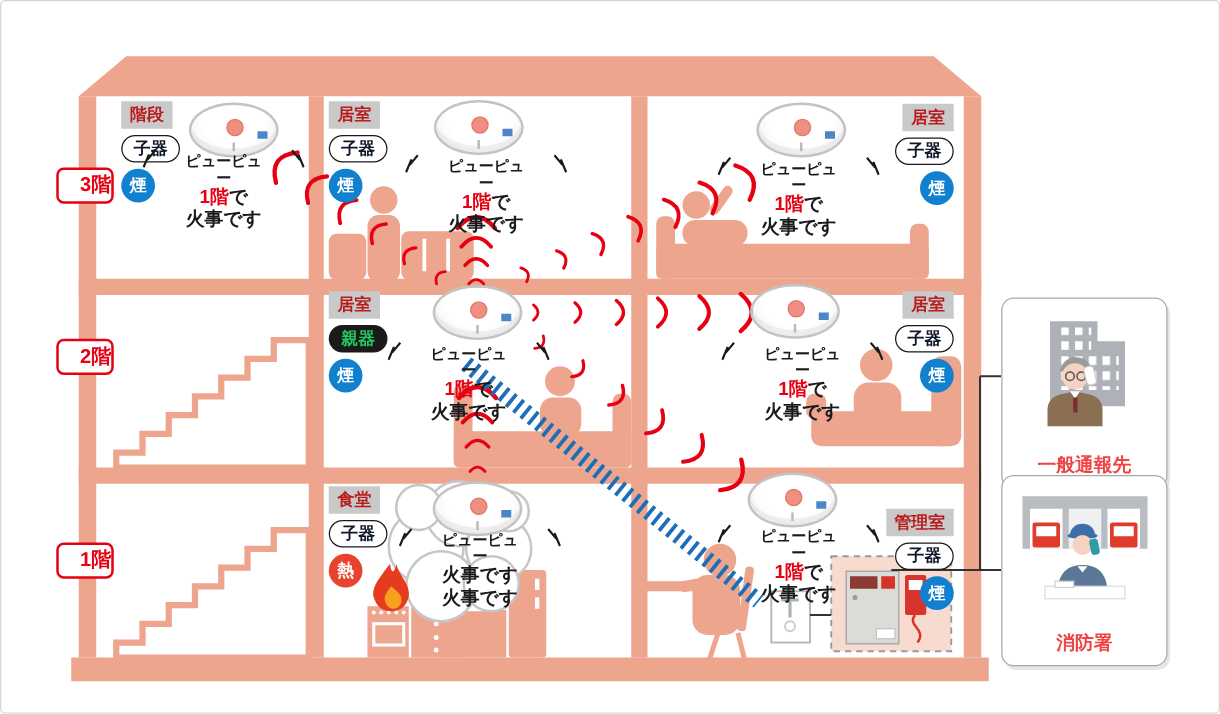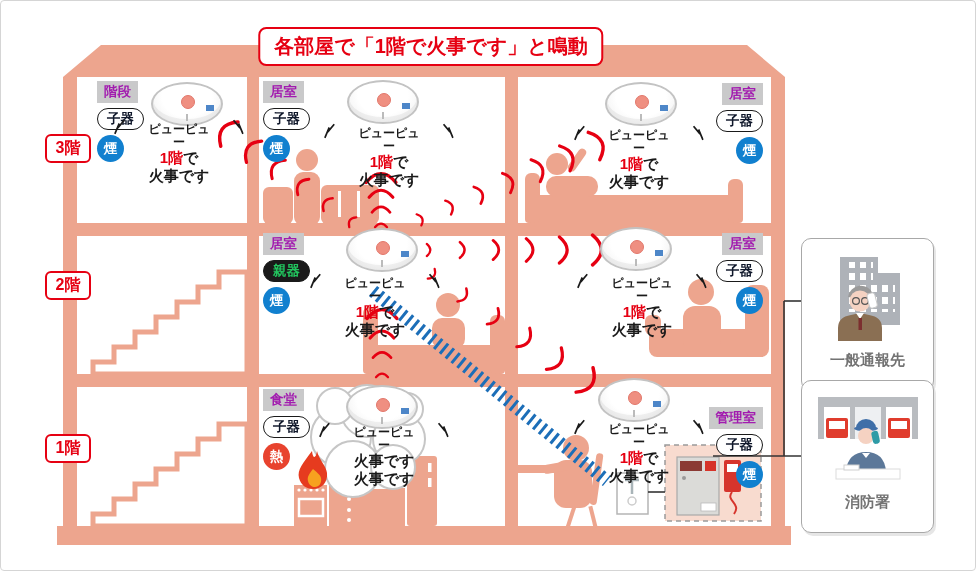--- a/index.html
+++ b/index.html
@@ -6,25 +6,25 @@
   #canvas{position:relative;width:974px;height:569px;background:#fff;border:1px solid #d5d5d5;
     border-radius:4px;overflow:hidden;font-family:"Liberation Sans","DejaVu Sans",sans-serif;}
   #scene{position:absolute;left:0;top:0;width:976px;height:571px;}
   
   .title-banner{position:absolute;left:430px;top:26px;transform:translateX(-50%);
     background:#fff;border:2.5px solid #e60012;border-radius:8px;color:#e60012;
     font-size:20px;font-weight:bold;padding:4px 14px;white-space:nowrap;z-index:30;}
   
   .floor-tag{position:absolute;left:44px;width:46px;box-sizing:border-box;background:#fff;
     border:2px solid #e60012;border-radius:6px;color:#e60012;font-size:16px;font-weight:bold;
-    text-align:center;padding:2px 0;z-index:20;}
+    text-align:right;padding:2px 0;z-index:20;}
   
   .stack{position:absolute;display:flex;flex-direction:column;align-items:flex-start;gap:5px;z-index:20;}
   .stack.right{align-items:flex-end;}
-  .room-label{background:#c9c9ca;color:#a21caf;font-size:13.5px;font-weight:bold;padding:2px 7px;}
+  .room-label{background:#c9c9ca;color:#b91c1c;font-size:13.5px;font-weight:bold;padding:2px 7px;}
   .pill{background:#fff;border:1.7px solid #1a1a1a;border-radius:13px;color:#0f172a;
     font-size:13.5px;font-weight:bold;padding:1px 9px;}
   .pill.parent{background:#1a1a1a;color:#22c55e;border-color:#1a1a1a;}
   .dot{width:27px;height:27px;border-radius:50%;background:#1180cf;color:#fff;font-size:13.5px;
     font-weight:bold;text-align:center;line-height:27px;}
   .dot.heat{background:#e8432e;}
   
   .detector{position:absolute;width:72px;height:44px;z-index:15;}
   .det-rim{position:absolute;inset:0;border-radius:50%;border:2px solid #c3c3c3;
     background:radial-gradient(ellipse at 50% 32%,#ffffff 52%,#ececec 100%);
@@ -38,21 +38,21 @@
   .alarm .l1{display:flex;justify-content:center;align-items:flex-start;gap:21px;
     font-size:12px;font-weight:bold;line-height:1.1;}
   .alarm .l2{font-size:15px;font-weight:bold;line-height:1.2;}
   .red{color:#e60012;}
   .zig{margin-top:-5px;}
   .zig.flip{transform:scaleX(-1);}
   
   .card{position:absolute;left:800px;width:133px;height:153px;background:#fff;
     border:1.5px solid #a8a8a8;border-radius:10px;box-shadow:2px 3px 0 #e6e6e6;z-index:20;
     display:flex;flex-direction:column;align-items:center;justify-content:flex-start;padding-top:10px;box-sizing:border-box;}
-  .card-label{font-size:15px;font-weight:bold;color:#737373;margin-top:8px;}
+  .card-label{font-size:15px;font-weight:bold;color:#ef4444;margin-top:20px;}
 </style>
 </head>
 <body>
 
 <div id="canvas">
 
 <svg id="scene" viewBox="0 0 976 571" xmlns="http://www.w3.org/2000/svg">
   <defs>
     <pattern id="win" width="11" height="12" patternUnits="userSpaceOnUse">
       <rect x="0" y="0" width="6" height="7" fill="#ffffff"></rect>
@@ -238,21 +238,20 @@
         <path d="M -4 -11 Q 9 0 -4 11" transform="translate(463.2 295.6) rotate(34.7) scale(0.71)" fill="none" stroke="#e60012" stroke-width="3.56" stroke-linecap="round"></path>
         <path d="M -4 -11 Q 9 0 -4 11" transform="translate(494.4 317.2) rotate(34.7) scale(0.87)" fill="none" stroke="#e60012" stroke-width="3.22" stroke-linecap="round"></path>
         <path d="M -4 -11 Q 9 0 -4 11" transform="translate(525.6 338.8) rotate(34.7) scale(1.03)" fill="none" stroke="#e60012" stroke-width="2.96" stroke-linecap="round"></path>
         <path d="M -4 -11 Q 9 0 -4 11" transform="translate(556.8 360.4) rotate(34.7) scale(1.19)" fill="none" stroke="#e60012" stroke-width="2.75" stroke-linecap="round"></path>
         <path d="M -4 -11 Q 9 0 -4 11" transform="translate(588 382) rotate(34.7) scale(1.35)" fill="none" stroke="#e60012" stroke-width="2.58" stroke-linecap="round"></path>
       </g>
 
   <line x1="372" y1="290" x2="606" y2="480" stroke="#1c6eb8" stroke-width="13" stroke-dasharray="3 4.5"></line>
 </svg>
 
-<div class="title-banner">各部屋で「1階で火事です」と鳴動</div>
 
 <div class="floor-tag" style="top:133px">3階</div>
 <div class="floor-tag" style="top:270px">2階</div>
 <div class="floor-tag" style="top:433px">1階</div>
 
 <div class="stack" style="left:96px;top:80px">
   <span class="room-label">階段</span>
   <span class="pill">子器</span>
   <span class="dot">煙</span>
 </div>

